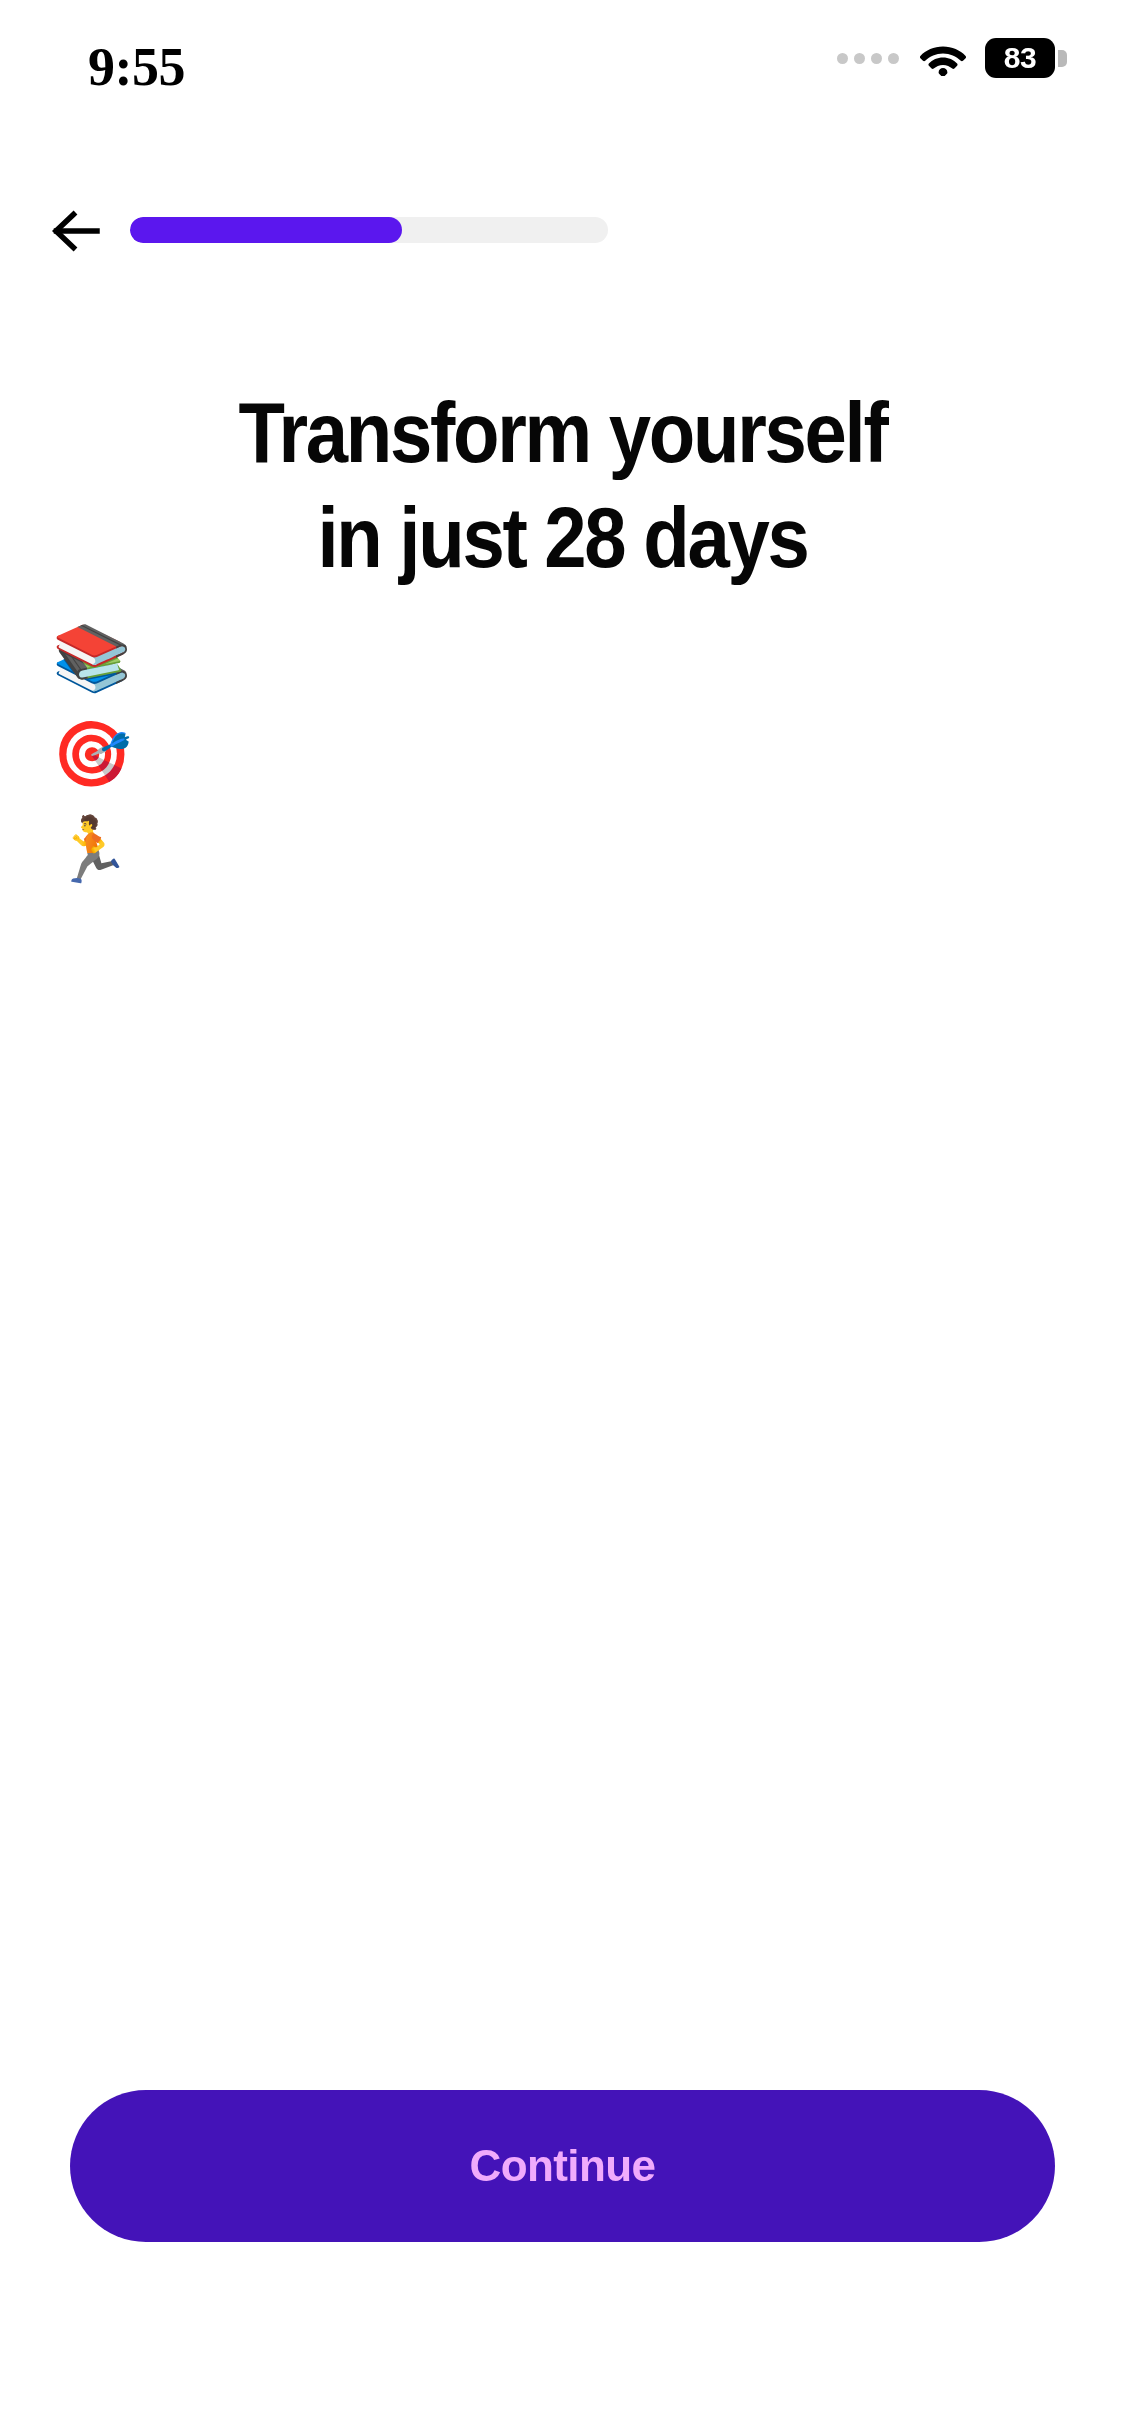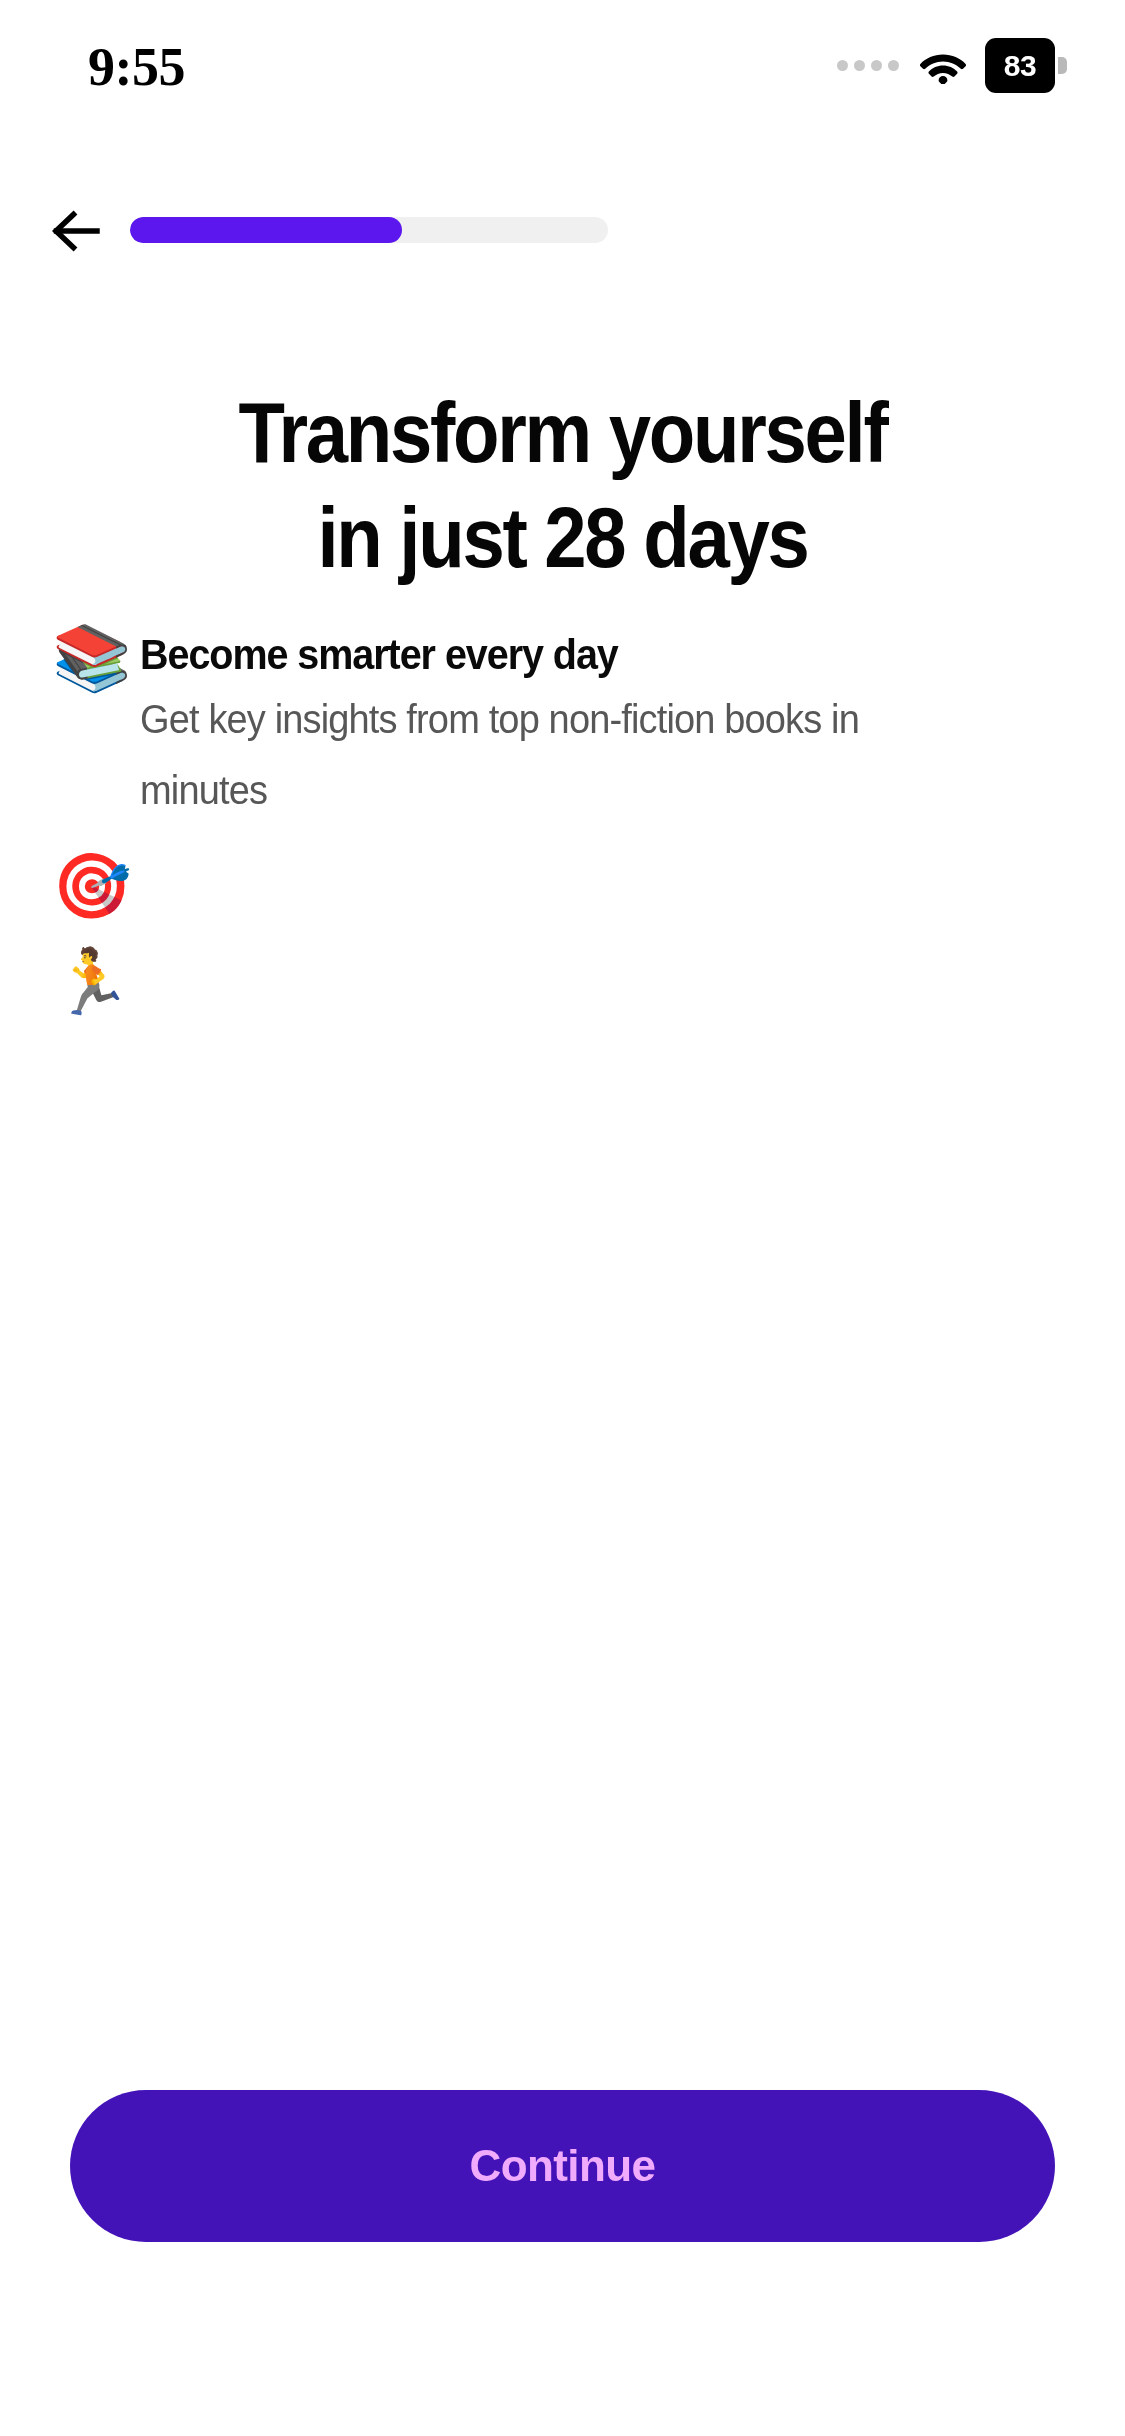--- a/index.html
+++ b/index.html
@@ -56,21 +56,21 @@
     background: #c8c8c8;
   }
   .wifi-icon { display:block; width: 48px; height: 36px; }
   .battery {
     position: relative;
     display: flex;
     align-items: center;
   }
   .battery-body {
     width: 70px;
-    height: 55px;
+    height: 40px;
     background: #000000;
     border-radius: 11px;
     display: flex;
     align-items: center;
     justify-content: center;
   }
   .battery-level {
     color: #ffffff;
     font-size: 30px;
     font-weight: 700;
@@ -258,24 +258,20 @@
 
 <h1 class="headline">
   <span>Transform yourself</span><br>
   <span>in just 28 days</span>
 </h1>
 
 <div class="features">
 
   <div class="feature-row">
     <div class="feature-emoji">📚</div>
-    <div class="feature-text">
-      <div class="feature-title">Become smarter every day</div>
-      <div class="feature-desc">Get key insights from top non-fiction books in minutes</div>
-    </div>
   </div>
 
   <div class="feature-row">
     <div class="feature-emoji">🎯</div>
   </div>
 
   <div class="feature-row">
     <div class="feature-emoji">🏃</div>
   </div>
 

